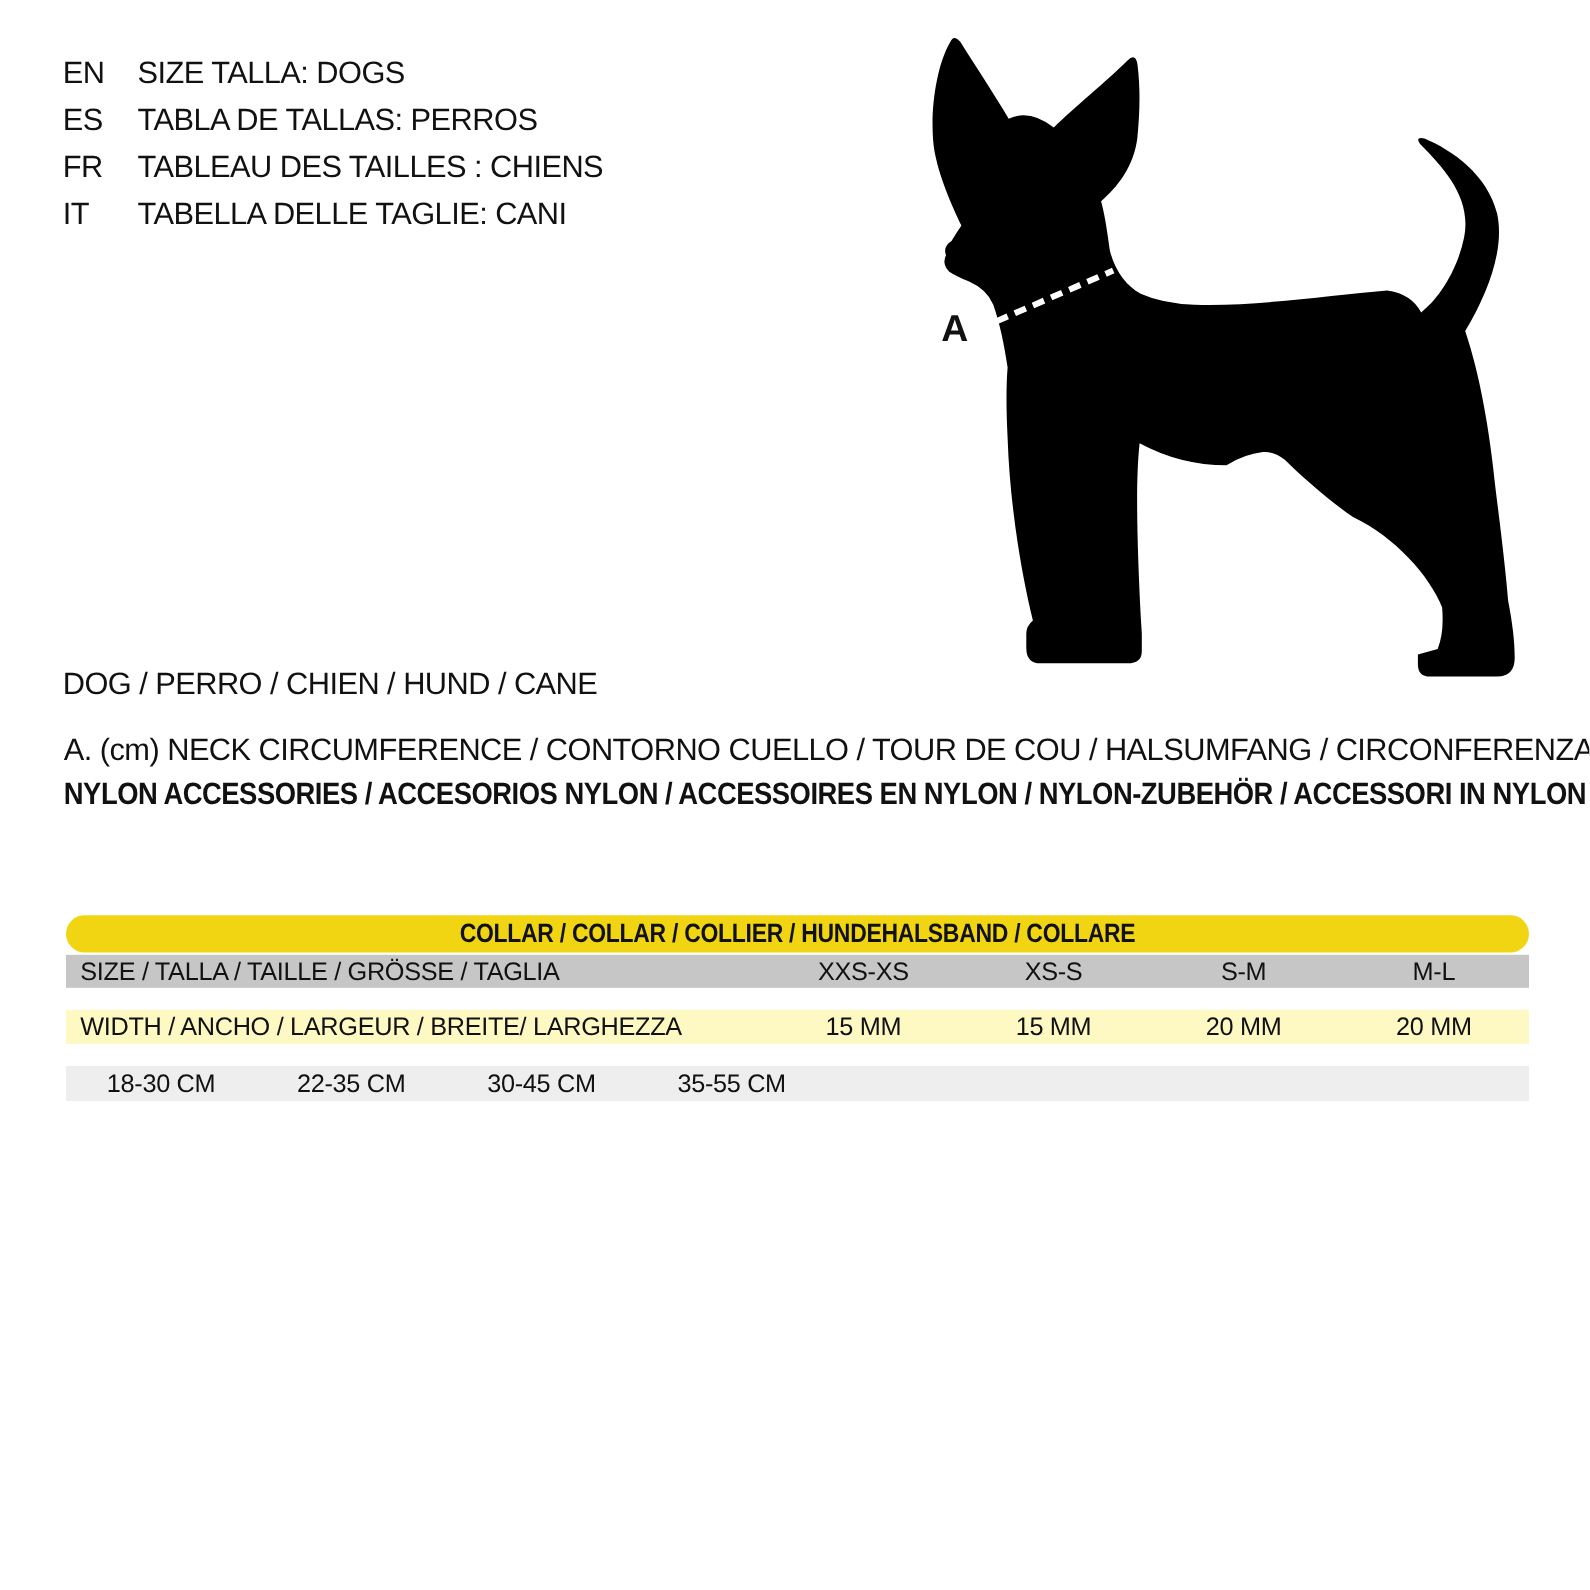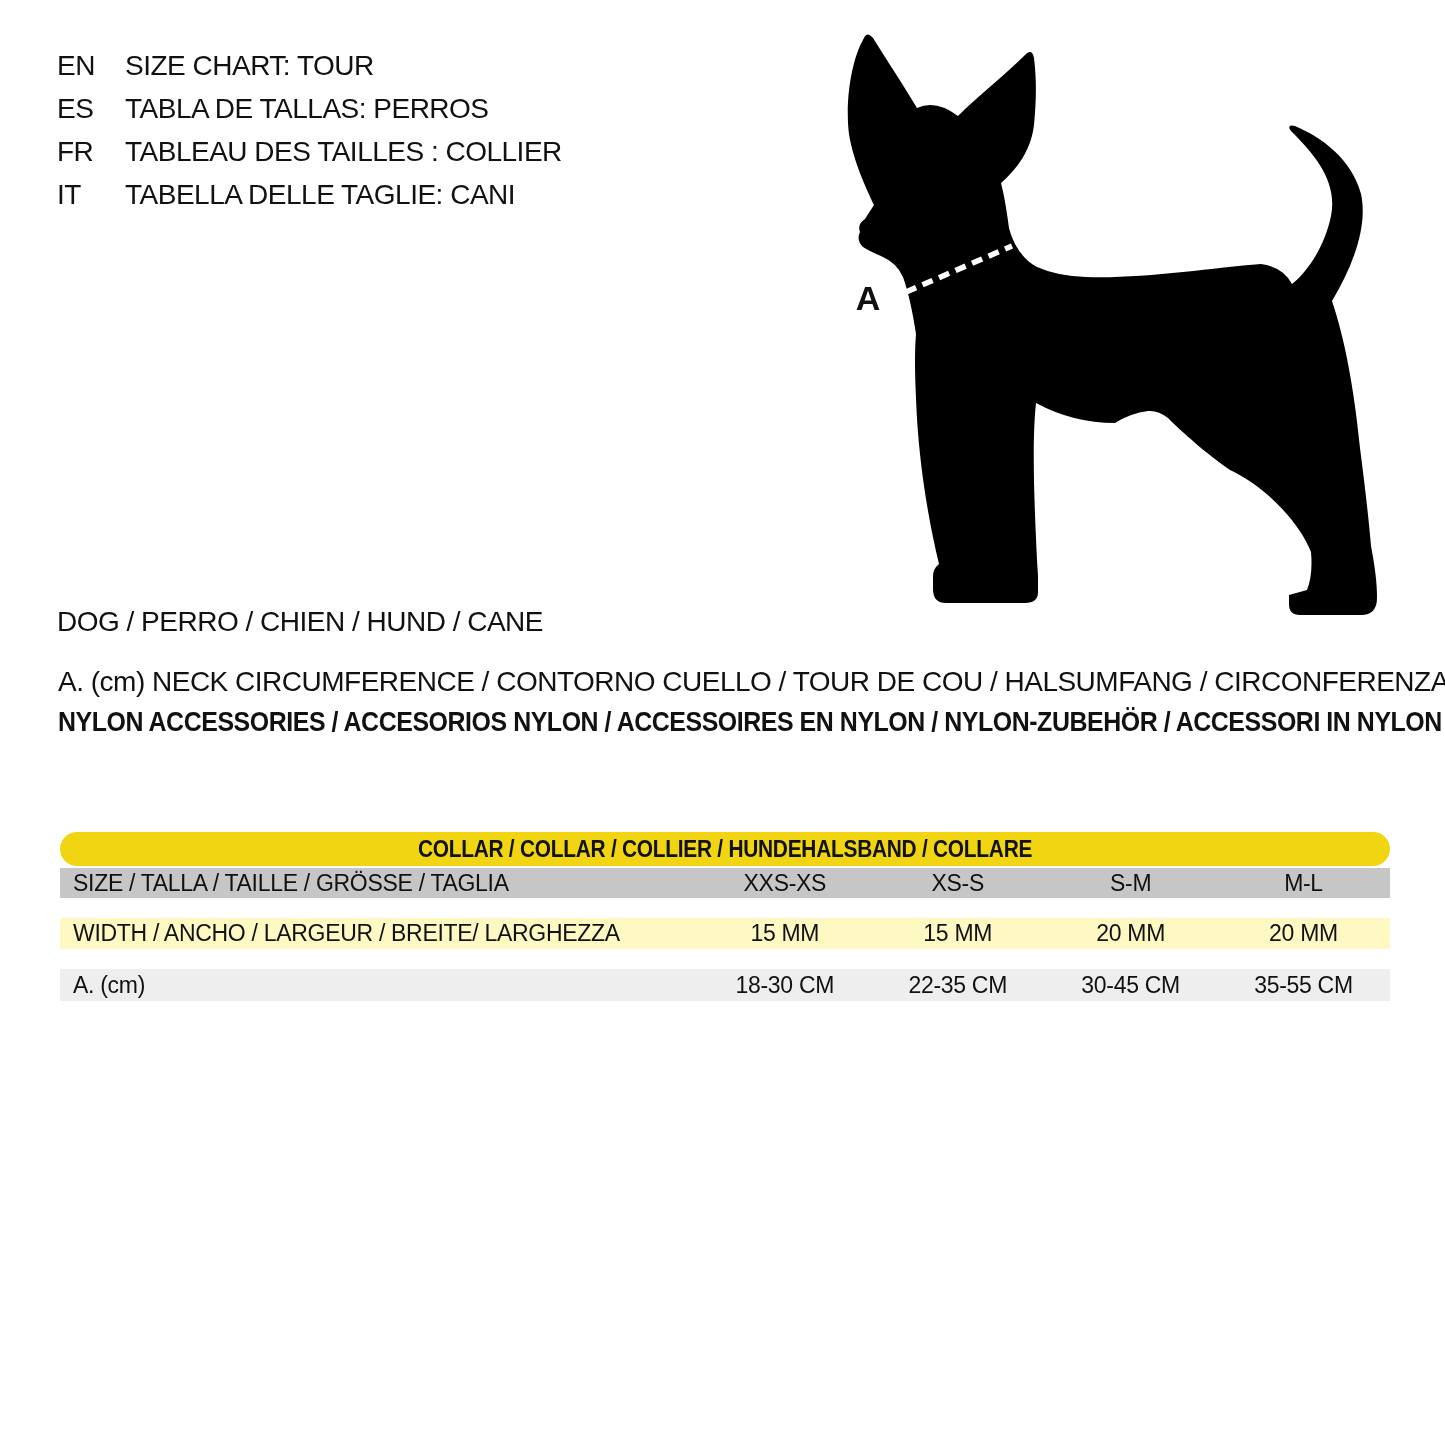--- a/index.html
+++ b/index.html
@@ -115,29 +115,29 @@
   }
 </style>
 </head>
 <body>
 
 <div class="canvas">
 
   <div class="langs">
     <div class="lang-row">
       <span class="lang-code">EN</span>
-      <span class="lang-label">SIZE CHART: TOUR</span>
+      <span class="lang-label">SIZE TALLA: DOGS</span>
     </div>
     <div class="lang-row">
       <span class="lang-code">ES</span>
       <span class="lang-label">TABLA DE TALLAS: PERROS</span>
     </div>
     <div class="lang-row">
       <span class="lang-code">FR</span>
-      <span class="lang-label">TABLEAU DES TAILLES : COLLIER</span>
+      <span class="lang-label">TABLEAU DES TAILLES : CHIENS</span>
     </div>
     <div class="lang-row">
       <span class="lang-code">IT</span>
       <span class="lang-label">TABELLA DELLE TAGLIE: CANI</span>
     </div>
   </div>
 
   <svg class="dog-svg" viewBox="0 0 600 620" xmlns="http://www.w3.org/2000/svg">
     <path d="M 40 212
              Q 37 204 45 199
@@ -214,21 +214,20 @@
 
     <div class="t-row t-row-width" style="background: #fef9c3;">
       <div class="t-label">WIDTH / ANCHO / LARGEUR / BREITE/ LARGHEZZA</div>
       <div class="t-val">15 MM</div>
       <div class="t-val">15 MM</div>
       <div class="t-val">20 MM</div>
       <div class="t-val">20 MM</div>
     </div>
 
     <div class="t-row t-row-a" style="background: rgb(238, 238, 238);">
-      <div class="t-label">A. (cm)</div>
       <div class="t-val">18-30 CM</div>
       <div class="t-val">22-35 CM</div>
       <div class="t-val">30-45 CM</div>
       <div class="t-val">35-55 CM</div>
     </div>
   </div>
 
 </div>
 
 </body></html>

